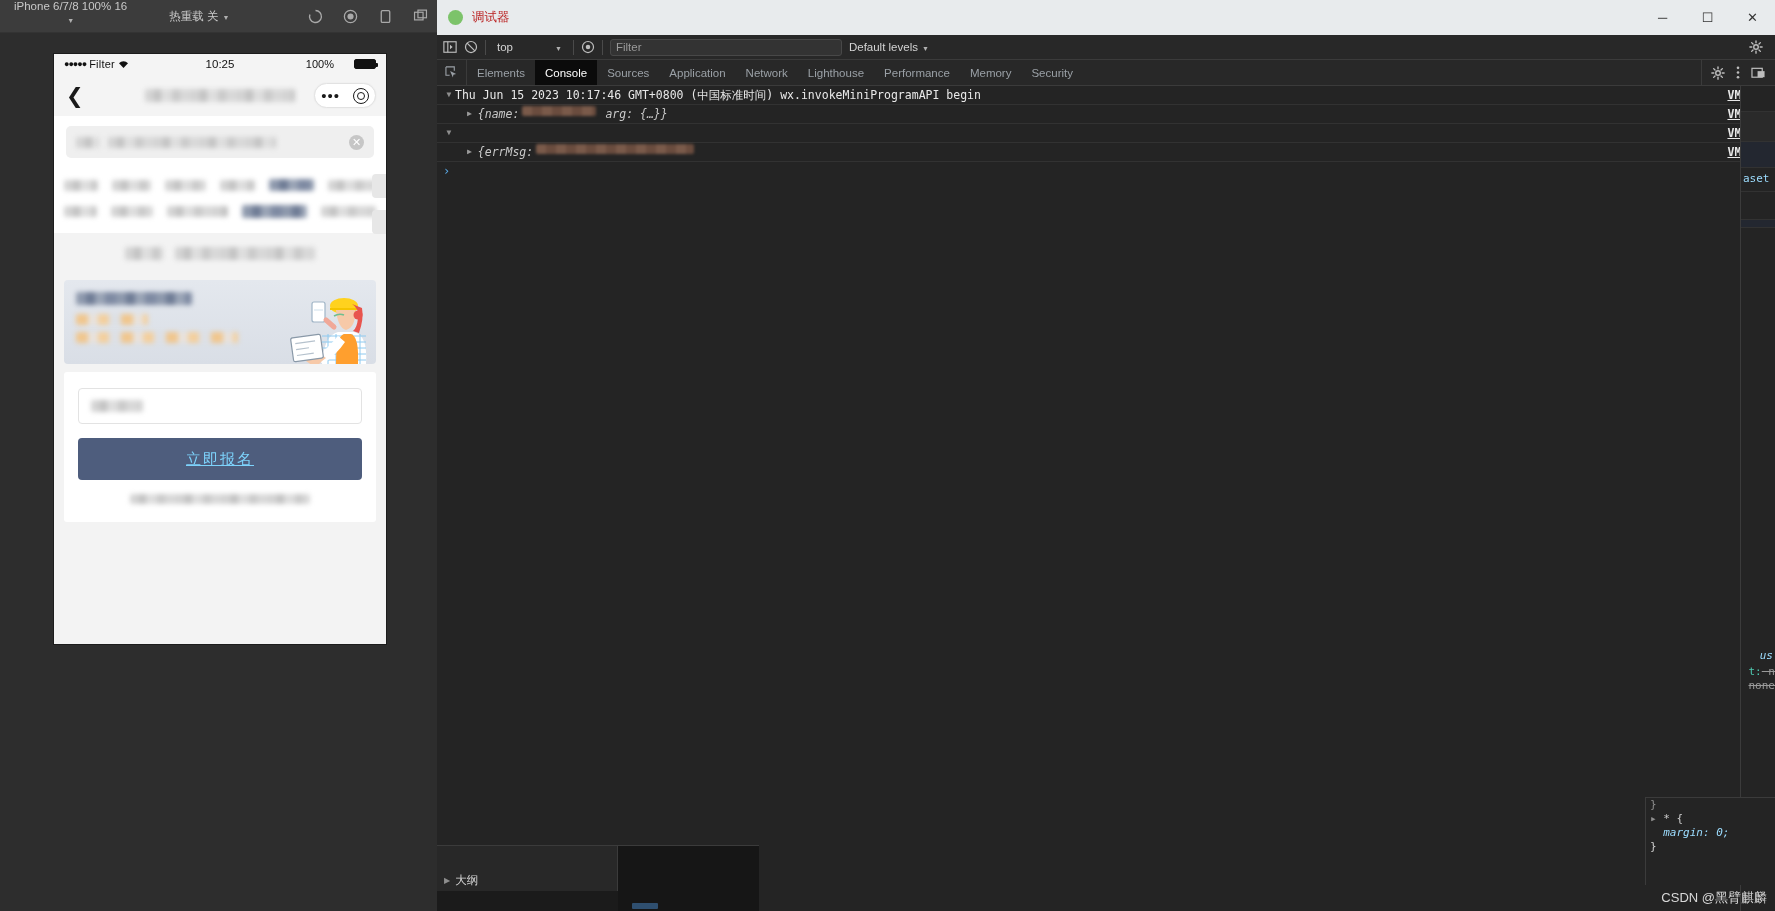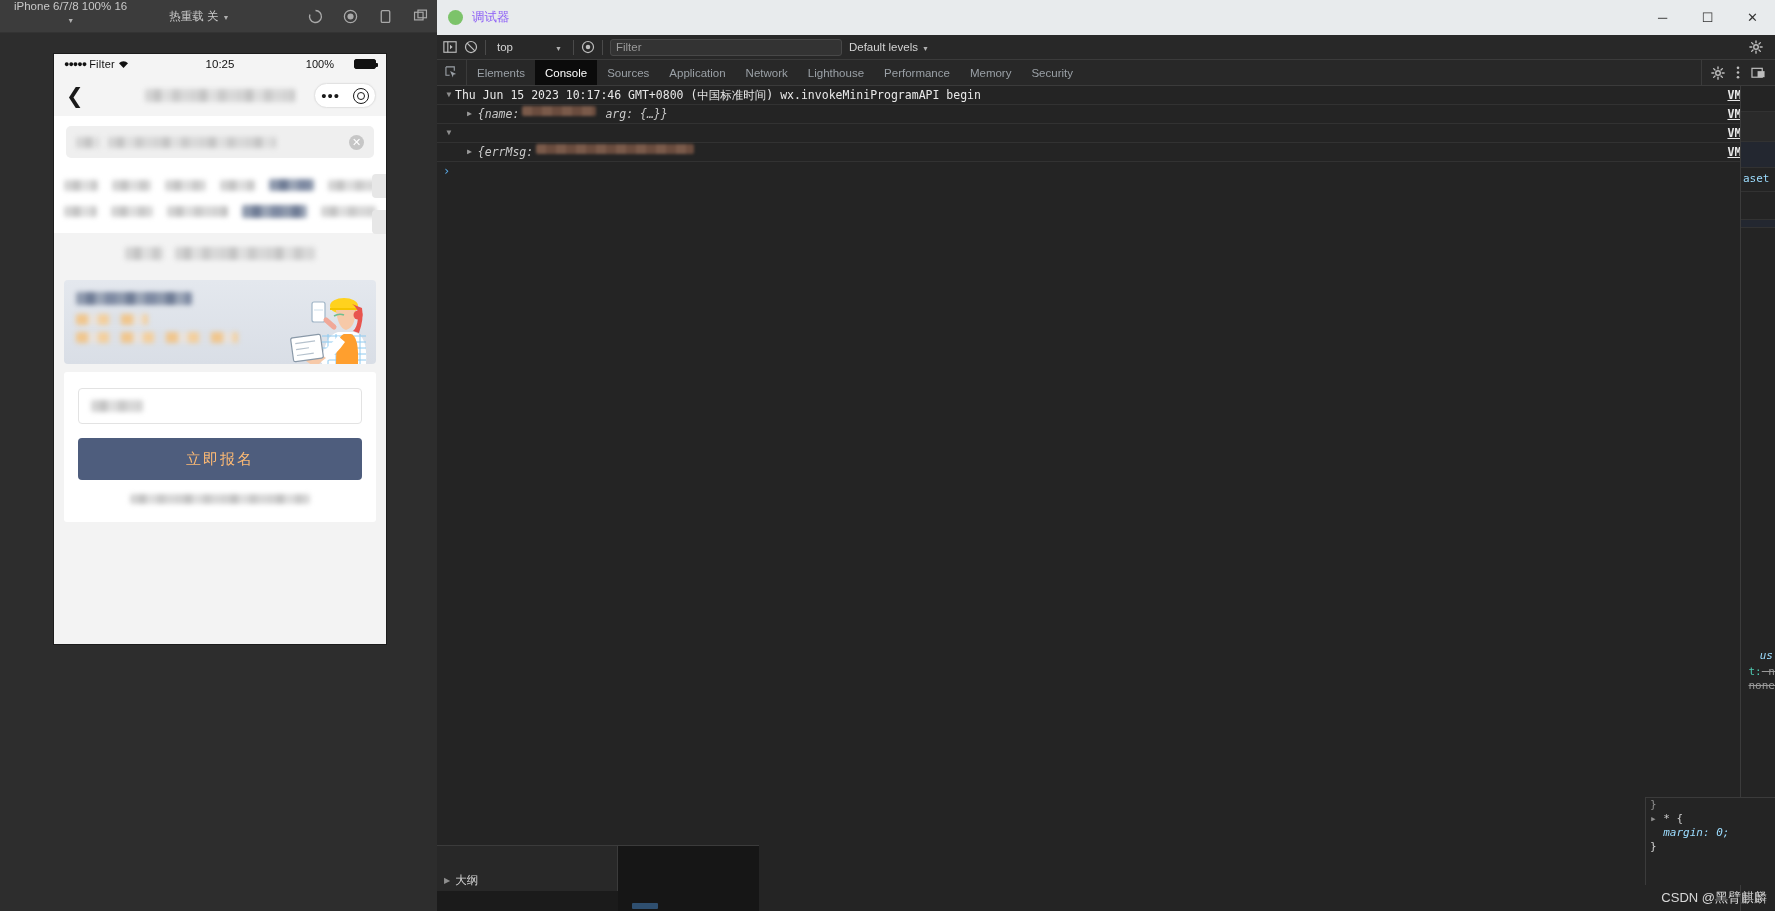--- a/index.html
+++ b/index.html
@@ -119,42 +119,42 @@
     position: relative; overflow: hidden; padding: 12px;
   }
   .worker { position: absolute; right: 6px; bottom: 0; width: 96px; height: 84px; }
 
   .form-card { background: #fff; margin: 8px 10px 0; border-radius: 3px; padding: 16px 14px 18px; }
   .form-input {
     height: 36px; border: 1px solid #e3e3e3; border-radius: 4px;
     display: flex; align-items: center; padding: 0 12px; margin-bottom: 14px;
   }
   #signup-button {
-    height: 42px; background: #4e5d7d; color: #fdba74; border-radius: 4px;
+    height: 42px; background: #4e5d7d; color: #7dd3fc; border-radius: 4px;
     display: flex; align-items: center; justify-content: center;
     font-size: 15px; letter-spacing: 2px; border: none; width: 100%;
-    font-family: "Liberation Sans", sans-serif; cursor: pointer;
+    font-family: "Liberation Sans", sans-serif; cursor: pointer; text-decoration: underline;
   }
   .form-foot { display: flex; justify-content: center; margin-top: 14px; }
 
   
   #devtools-window {
     position: absolute; left: 437px; top: 0; width: 1338px; height: 911px;
     background: #242424;
   }
   #dt-titlebar {
     height: 35px; background: #e8ebed;
     display: flex; align-items: center; position: relative;
   }
   .dt-title-left { display: flex; align-items: center; gap: 9px; margin-left: 11px; }
   .wx-icon {
     width: 15px; height: 15px; border-radius: 50%;
     background: #7cc36a; position: relative;
   }
-  .dt-title-text { font-size: 12.5px; color: #8b5cf6; }
+  .dt-title-text { font-size: 12.5px; color: #b91c1c; }
   .win-controls { margin-left: auto; display: flex; height: 100%; }
   .win-btn {
     width: 45px; height: 35px; display: flex; align-items: center; justify-content: center;
     color: #333; font-size: 13px; cursor: default;
   }
 
   #dt-tabbar {
     height: 26px; background: #282828; display: flex; align-items: stretch;
     border-bottom: 1px solid #3b3b3b; position: relative;
   }

